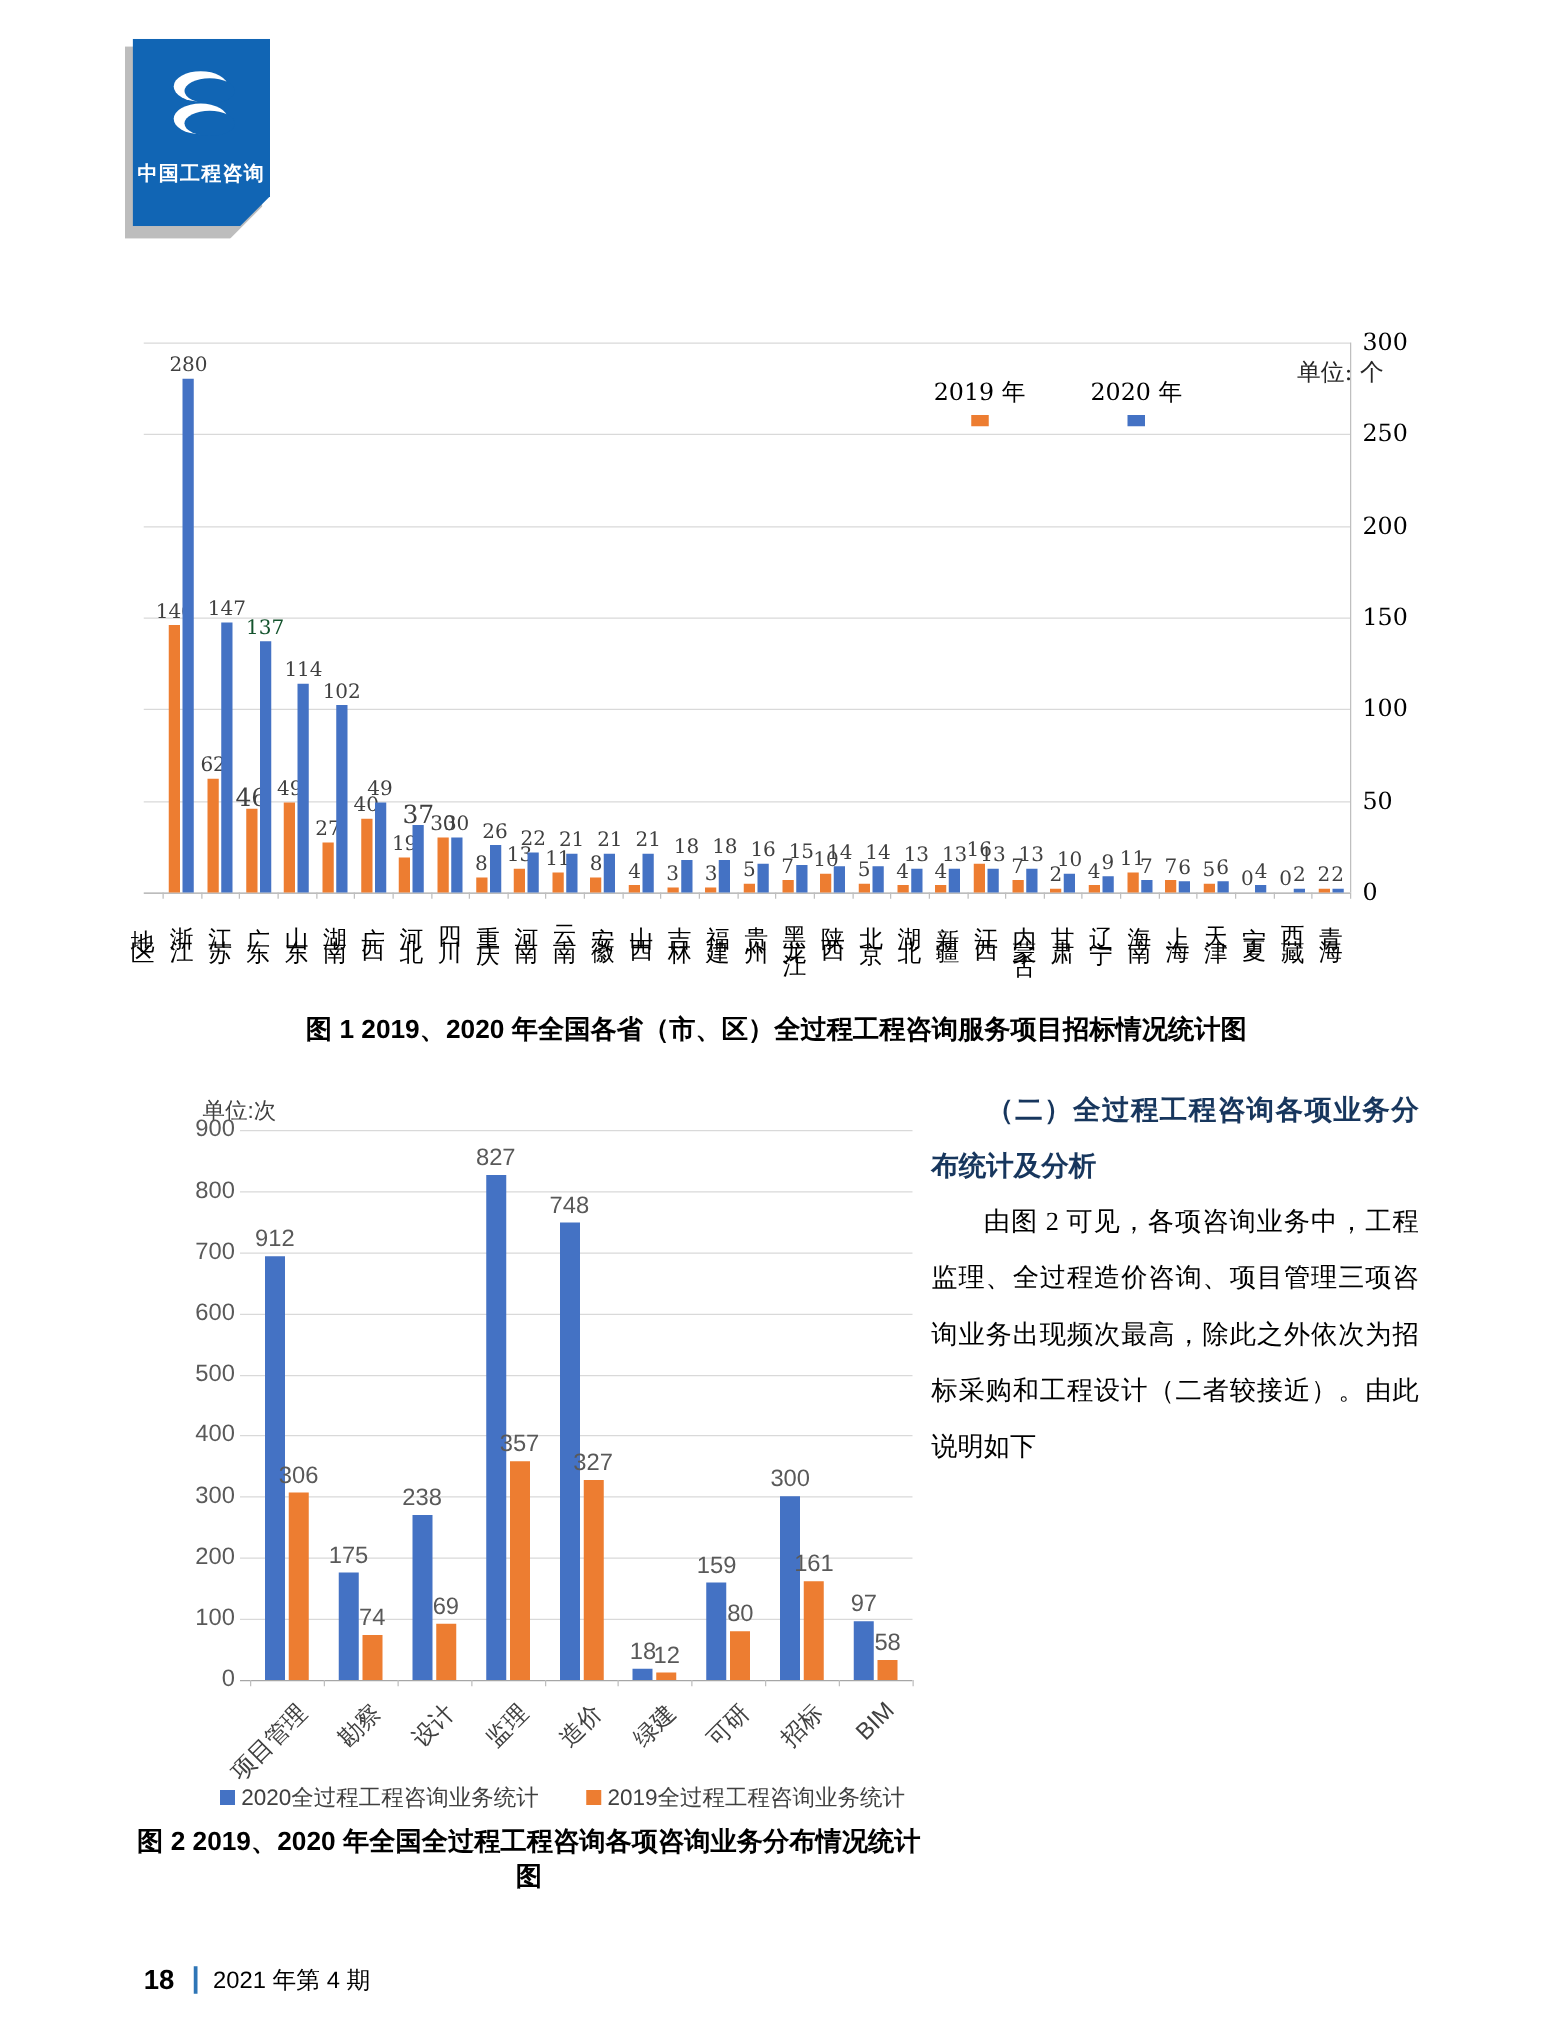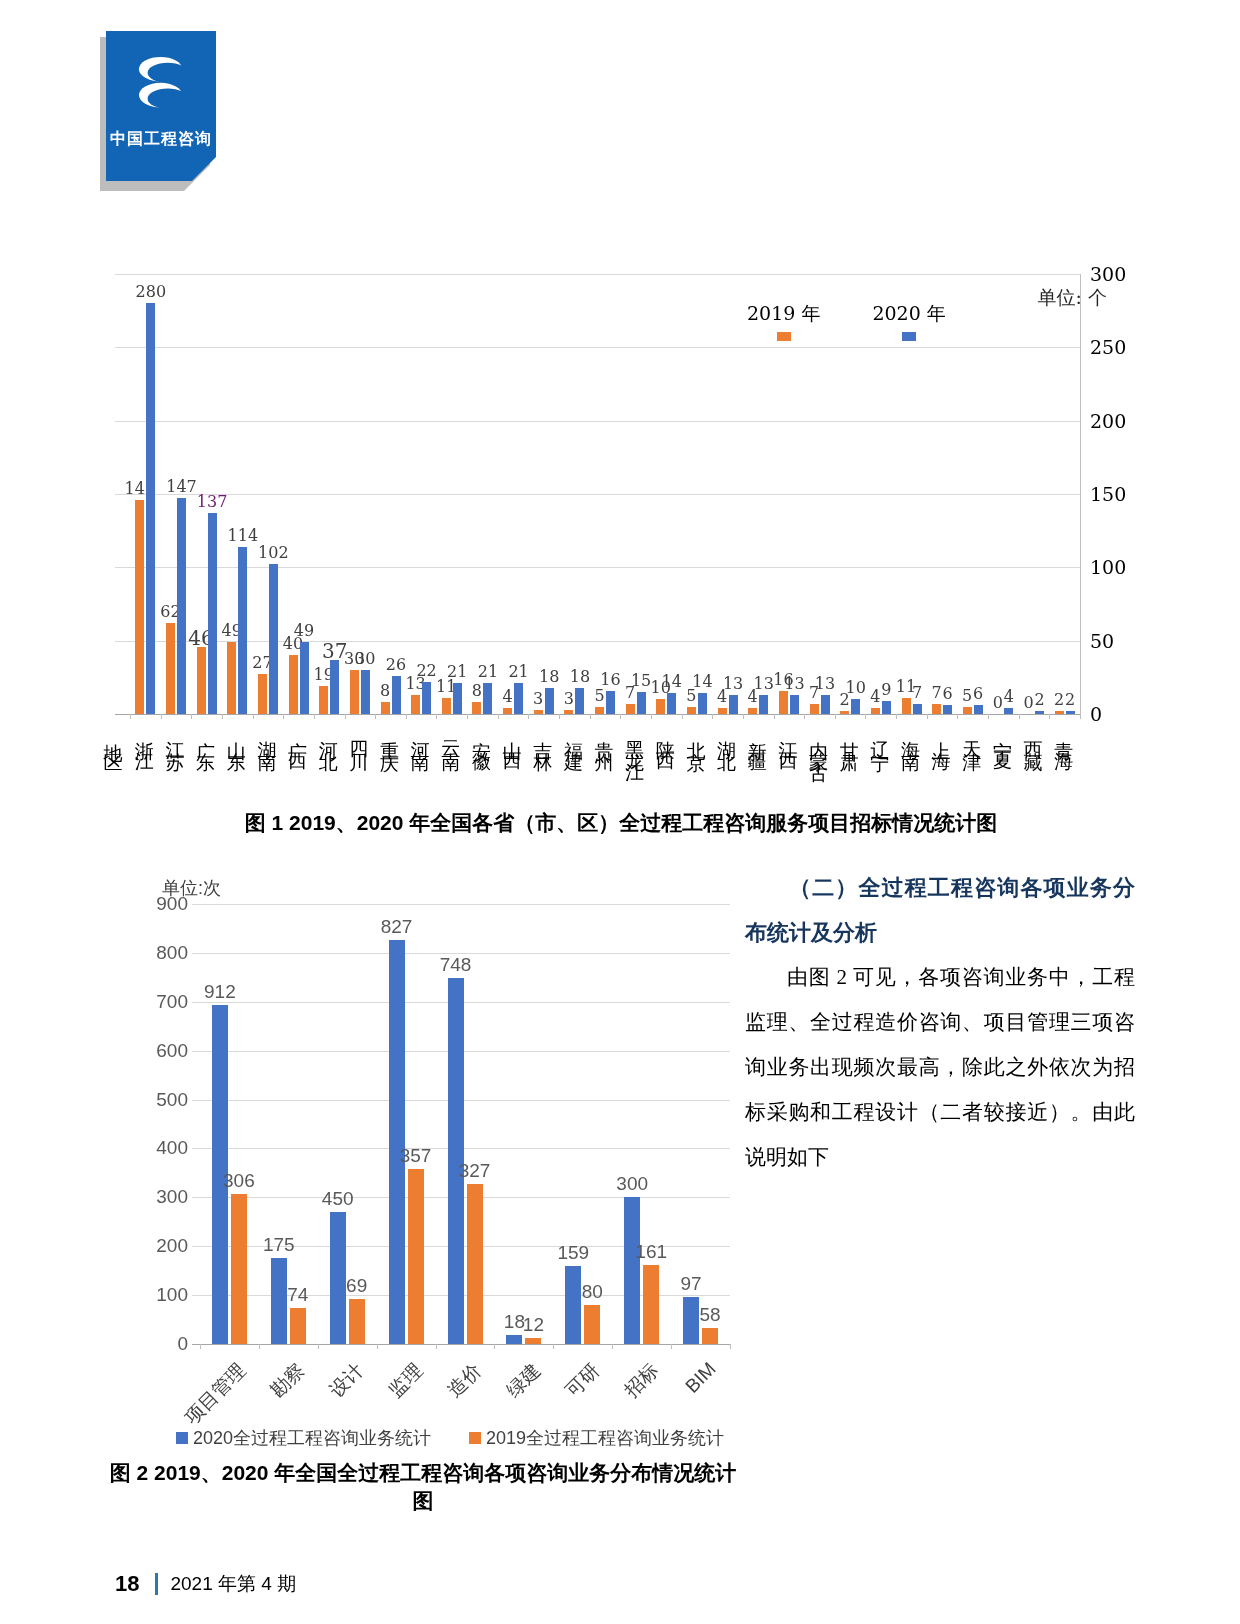--- a/index.html
+++ b/index.html
@@ -112,21 +112,21 @@
       <div class="tickmark" style="left: 46px; top: 443px; width: 1px; height: 5px;"></div>
       <div class="bar" style="left: 51px; top: 352px; width: 9px; height: 91px; background: rgb(237, 125, 49);"></div>
       <div class="bar-label serif" style="left: 25.5px; top: 331px; width: 60px; font-size: 16px; color: rgb(64, 64, 64);">62</div>
       <div class="bar" style="left: 62px; top: 227px; width: 9px; height: 216px; background: rgb(68, 114, 196);"></div>
       <div class="bar-label serif" style="left: 36.5px; top: 206px; width: 60px; font-size: 16px; color: rgb(64, 64, 64);">147</div>
       <div class="cat-v serif" style="left: 50px; top: 455px; width: 22px; font-size: 19px; color: rgb(0, 0, 0);">江苏</div>
       <div class="tickmark" style="left: 76px; top: 443px; width: 1px; height: 5px;"></div>
       <div class="bar" style="left: 81.6px; top: 376px; width: 9px; height: 67px; background: rgb(237, 125, 49);"></div>
       <div class="bar-label serif" style="left: 56.1px; top: 355px; width: 60px; font-size: 20px; color: rgb(64, 64, 64);">46</div>
       <div class="bar" style="left: 92.6px; top: 242px; width: 9px; height: 201px; background: rgb(68, 114, 196);"></div>
-      <div class="bar-label serif" style="left: 67.1px; top: 221px; width: 60px; font-size: 16px; color: #701a75;">137</div>
+      <div class="bar-label serif" style="left: 67.1px; top: 221px; width: 60px; font-size: 16px; color: #14532d;">137</div>
       <div class="cat-v serif" style="left: 80.6px; top: 455px; width: 22px; font-size: 19px; color: rgb(0, 0, 0);">广东</div>
       <div class="tickmark" style="left: 107px; top: 443px; width: 1px; height: 5px;"></div>
       <div class="bar" style="left: 112.3px; top: 371px; width: 9px; height: 72px; background: rgb(237, 125, 49);"></div>
       <div class="bar-label serif" style="left: 86.8px; top: 350px; width: 60px; font-size: 16px; color: rgb(64, 64, 64);">49</div>
       <div class="bar" style="left: 123.3px; top: 276px; width: 9px; height: 167px; background: rgb(68, 114, 196);"></div>
       <div class="bar-label serif" style="left: 97.8px; top: 255px; width: 60px; font-size: 16px; color: rgb(64, 64, 64);">114</div>
       <div class="cat-v serif" style="left: 111.3px; top: 455px; width: 22px; font-size: 19px; color: rgb(0, 0, 0);">山东</div>
       <div class="tickmark" style="left: 138px; top: 443px; width: 1px; height: 5px;"></div>
       <div class="bar" style="left: 142.9px; top: 403px; width: 9px; height: 40px; background: rgb(237, 125, 49);"></div>
       <div class="bar-label serif" style="left: 117.4px; top: 382px; width: 60px; font-size: 16px; color: rgb(64, 64, 64);">27</div>
@@ -332,21 +332,21 @@
       <div class="bar-label sans" style="left: 58.9px; top: 296px; width: 60px; font-size: 19px; color: rgb(89, 89, 89);">306</div>
       <div class="cat-r sans" style="left: -66.6px; top: 484px; width: 150px; font-size: 19px; color: rgb(64, 64, 64);">项目管理</div>
       <div class="tickmark" style="left: 109px; top: 470px; width: 1px; height: 5px;"></div>
       <div class="bar" style="left: 120.8px; top: 384px; width: 16px; height: 86px; background: rgb(68, 114, 196);"></div>
       <div class="bar-label sans" style="left: 98.8px; top: 360px; width: 60px; font-size: 19px; color: rgb(89, 89, 89);">175</div>
       <div class="bar" style="left: 139.8px; top: 434px; width: 16px; height: 36px; background: rgb(237, 125, 49);"></div>
       <div class="bar-label sans" style="left: 117.8px; top: 410px; width: 60px; font-size: 19px; color: rgb(89, 89, 89);">74</div>
       <div class="cat-r sans" style="left: -7.7px; top: 484px; width: 150px; font-size: 19px; color: rgb(64, 64, 64);">勘察</div>
       <div class="tickmark" style="left: 168px; top: 470px; width: 1px; height: 5px;"></div>
       <div class="bar" style="left: 179.7px; top: 338px; width: 16px; height: 132px; background: rgb(68, 114, 196);"></div>
-      <div class="bar-label sans" style="left: 157.7px; top: 314px; width: 60px; font-size: 19px; color: rgb(89, 89, 89);">450</div>
+      <div class="bar-label sans" style="left: 157.7px; top: 314px; width: 60px; font-size: 19px; color: rgb(89, 89, 89);">238</div>
       <div class="bar" style="left: 198.7px; top: 425px; width: 16px; height: 45px; background: rgb(237, 125, 49);"></div>
       <div class="bar-label sans" style="left: 176.7px; top: 401px; width: 60px; font-size: 19px; color: rgb(89, 89, 89);">69</div>
       <div class="cat-r sans" style="left: 51.2px; top: 484px; width: 150px; font-size: 19px; color: rgb(64, 64, 64);">设计</div>
       <div class="tickmark" style="left: 227px; top: 470px; width: 1px; height: 5px;"></div>
       <div class="bar" style="left: 238.6px; top: 66px; width: 16px; height: 404px; background: rgb(68, 114, 196);"></div>
       <div class="bar-label sans" style="left: 216.6px; top: 42px; width: 60px; font-size: 19px; color: rgb(89, 89, 89);">827</div>
       <div class="bar" style="left: 257.6px; top: 295px; width: 16px; height: 175px; background: rgb(237, 125, 49);"></div>
       <div class="bar-label sans" style="left: 235.6px; top: 271px; width: 60px; font-size: 19px; color: rgb(89, 89, 89);">357</div>
       <div class="cat-r sans" style="left: 110.1px; top: 484px; width: 150px; font-size: 19px; color: rgb(64, 64, 64);">监理</div>
       <div class="tickmark" style="left: 286px; top: 470px; width: 1px; height: 5px;"></div>

